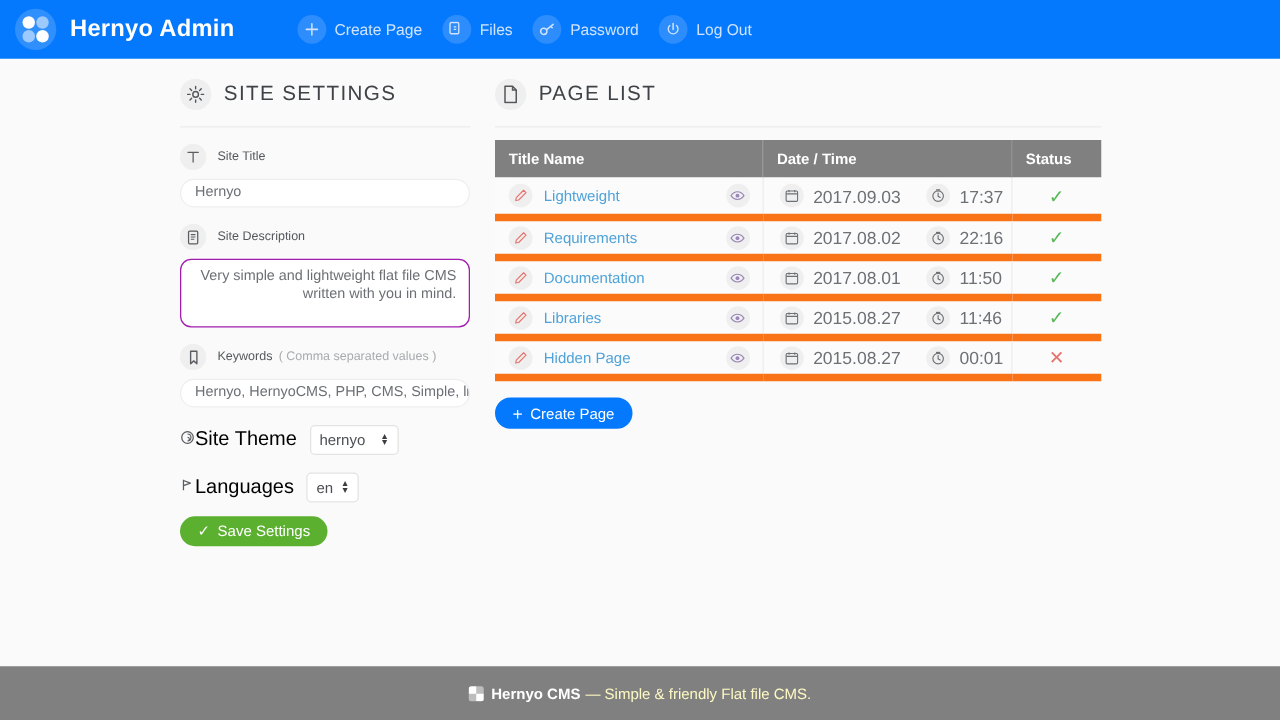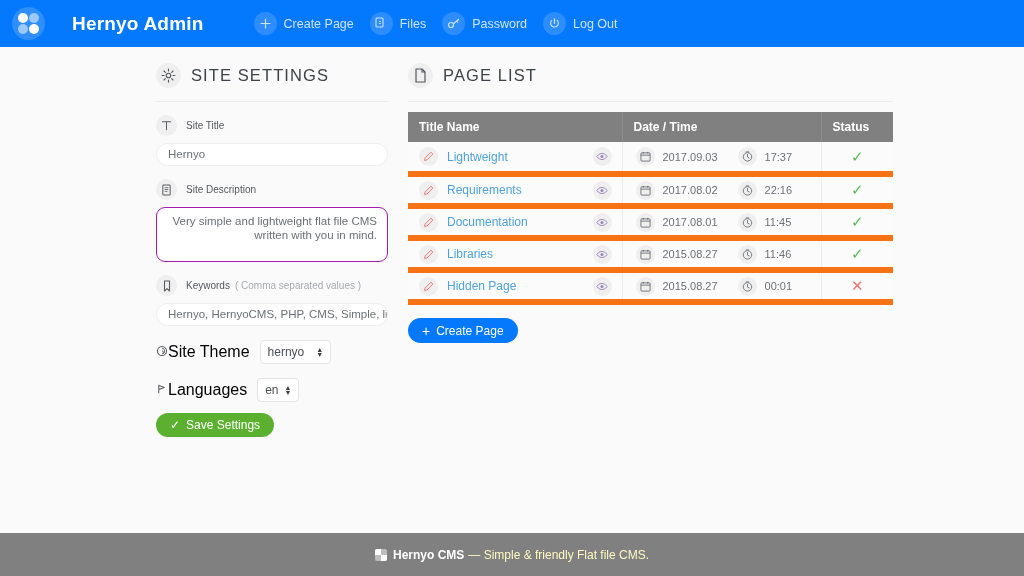--- a/index.html
+++ b/index.html
@@ -9,21 +9,21 @@
     background: #fafafa;
     overflow: hidden;
   }
 
   
   .topbar {
     position: absolute; left: 0; top: 0; width: 1024px; height: 47px;
     background: #0579fd;
     display: flex; align-items: center;
   }
-  .brand { display: flex; align-items: center; margin-left: 12px; gap: 16px; }
+  .brand { display: flex; align-items: center; margin-left: 12px; }
   .brand-logo {
     width: 33px; height: 33px; border-radius: 50%;
     background: #2f8ffd;
     position: relative; flex: 0 0 auto;
   }
   .brand-logo .q {
     position: absolute; width: 10px; height: 10px; border-radius: 50%;
   }
   .brand-logo .q1 { left: 6px;  top: 6px;  background: #ffffff; }
   .brand-logo .q2 { left: 17px; top: 6px;  background: #9cc9fe; }
@@ -43,21 +43,21 @@
     background: #2e8dfd;
     display: flex; align-items: center; justify-content: center;
     flex: 0 0 auto;
   }
   .navcircle svg { display: block; }
   .navlabel {
     color: #cfe3fe; font-size: 12.5px; margin-left: 7px; white-space: nowrap;
   }
 
   
-  .content { position: absolute; left: 12px; top: 47px; width: 932px; height: 486px; border-radius: 14px; }
+  .content { position: absolute; left: 0; top: 47px; width: 932px; height: 486px; border-radius: 14px; }
 
   .panel-title {
     display: flex; align-items: center;
   }
   .panel-title .ico {
     width: 25px; height: 25px; border-radius: 50%;
     background: #efefef;
     display: flex; align-items: center; justify-content: center;
     flex: 0 0 auto;
   }
@@ -153,21 +153,21 @@
     width: 19px; height: 19px; border-radius: 50%;
     background: #efefef; flex: 0 0 auto;
     display: flex; align-items: center; justify-content: center;
   }
   .pname {
     font-size: 12px; color: #4fa3d9; margin-left: 9px; flex: 1 1 auto;
     white-space: nowrap; overflow: hidden; cursor: pointer;
   }
   .cell-date { display: flex; align-items: center; padding-left: 13px; }
   .date-txt, .time-txt {
-    font-size: 11px; color: #6d7175; margin-left: 8px; white-space: nowrap;
+    font-size: 14px; color: #6d7175; margin-left: 8px; white-space: nowrap;
   }
   .time-wrap { display: flex; align-items: center; margin-left: 20px; }
   .cell-status { text-align: center; font-size: 15px; }
   .st-ok { color: #5cb85c; }
   .st-no { color: #e8736e; }
 
   .createbtn {
     margin-top: 13px; display: inline-flex; align-items: center;
     background: #0579fd; color: #ffffff;
     border-radius: 13px; height: 25px; padding: 0 14px;
@@ -473,21 +473,21 @@
                   </svg>
                 </span>
                 <span class="date-txt">2017.08.01</span>
                 <span class="time-wrap">
                   <span class="mini-ico">
                     <svg width="11" height="11" viewBox="0 0 12 12">
                       <circle cx="6" cy="6.4" r="4.6" stroke="#6d7175" stroke-width="1" fill="none"></circle>
                       <path d="M6 3.8v2.8l1.8 1M4.6 1h2.8" stroke="#6d7175" stroke-width="1" fill="none" stroke-linecap="round"></path>
                     </svg>
                   </span>
-                  <span class="time-txt">11:45</span>
+                  <span class="time-txt">11:50</span>
                 </span>
               </div>
             </td>
             <td class="cell-status st-ok">✓</td>
           </tr>
           <tr>
             <td>
               <div class="cell-name">
                 <span class="mini-ico">
                   <svg width="11" height="11" viewBox="0 0 12 12">

